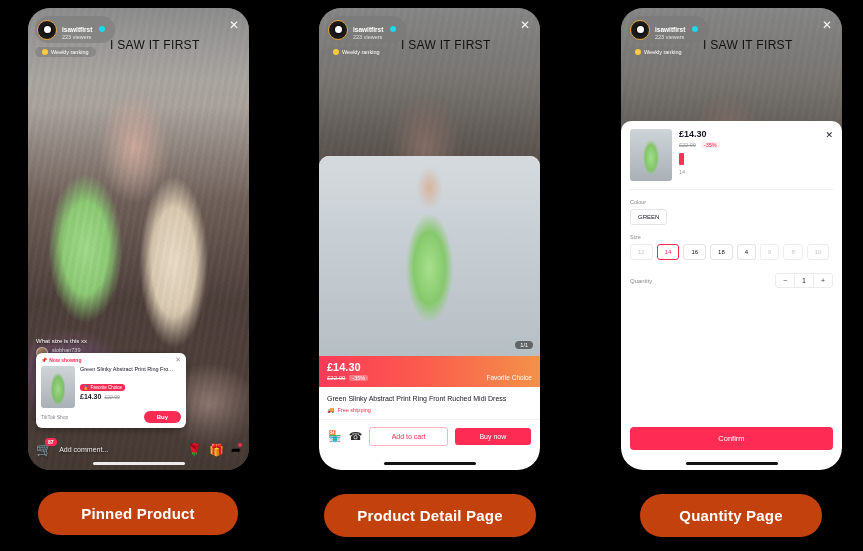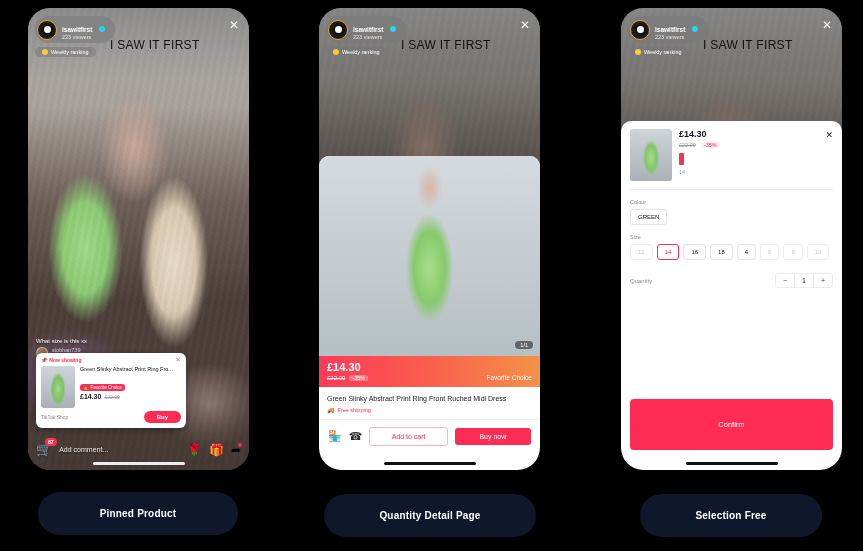--- a/index.html
+++ b/index.html
@@ -231,29 +231,29 @@
   .chip.sel { border-color: #fe2c55; color: #fe2c55; }
   .chip.off { color: #c9c9cd; border-color: #ededee; }
   .qty-row { display: flex; justify-content: space-between; align-items: center; margin-top: 13px; }
   .qty-lab { font-size: 6px; color: #8a8b91; }
   .stepper { display: flex; align-items: center; border: 1px solid #ececee; border-radius: 3px; overflow: hidden; }
   .stepper div { font-size: 7px; color: #3a3a3a; padding: 3px 7px; cursor: pointer; }
   .stepper .val { border-left: 1px solid #ececee; border-right: 1px solid #ececee; color: #161823; cursor: text;}
   .confirm-wrap { margin-top: auto; padding-bottom: 20px; }
   .confirm-btn {
     width: 100%; border: none; background: #fe2c55; color: #fff;
-    font-size: 7.5px; border-radius: 4px; padding: 21px 0; cursor: pointer;
+    font-size: 7.5px; border-radius: 4px; padding: 7px 0; cursor: pointer;
   }
 
   
   .caption {
     position: absolute; bottom: 18px; height: 43px; border-radius: 22px;
-    background: #0f172a; color: #fff;
+    background: #c2410c; color: #fff;
     display: flex; align-items: center; justify-content: center;
-    font-size: 10px; font-weight: bold; letter-spacing: .2px;
+    font-size: 15px; font-weight: bold; letter-spacing: .2px;
   }
   .caption.c1 { left: 38px;  width: 200px; bottom: 16px; }
   .caption.c2 { left: 324px; width: 212px; bottom: 14px; }
   .caption.c3 { left: 640px; width: 182px; bottom: 14px; }
 </style>
 </head>
 <body>
 
 <div class="board">
 
@@ -469,16 +469,16 @@
 
         <div class="confirm-wrap">
           <button class="confirm-btn">Confirm</button>
         </div>
       </div>
       <div class="home-ind dark"></div>
     </div>
   </div>
 
   <div class="caption c1">Pinned Product</div>
-  <div class="caption c2">Quantity Detail Page</div>
-  <div class="caption c3">Selection Free</div>
+  <div class="caption c2">Product Detail Page</div>
+  <div class="caption c3">Quantity Page</div>
 
 </div>
 
 </body></html>

